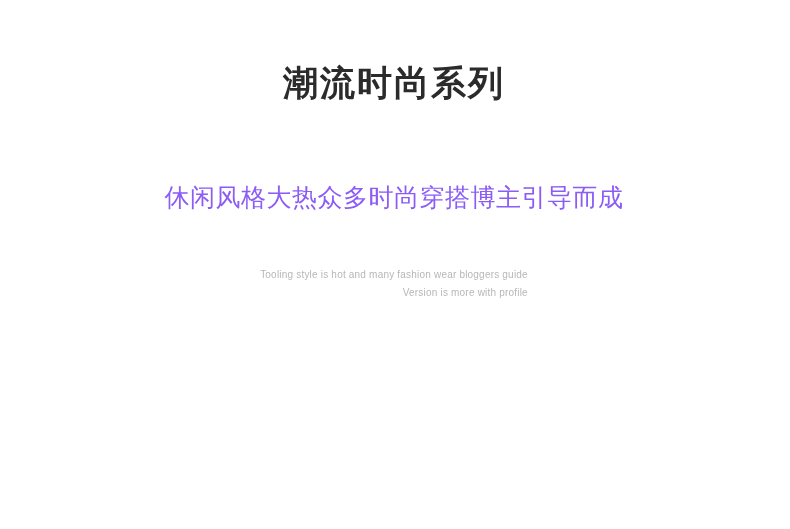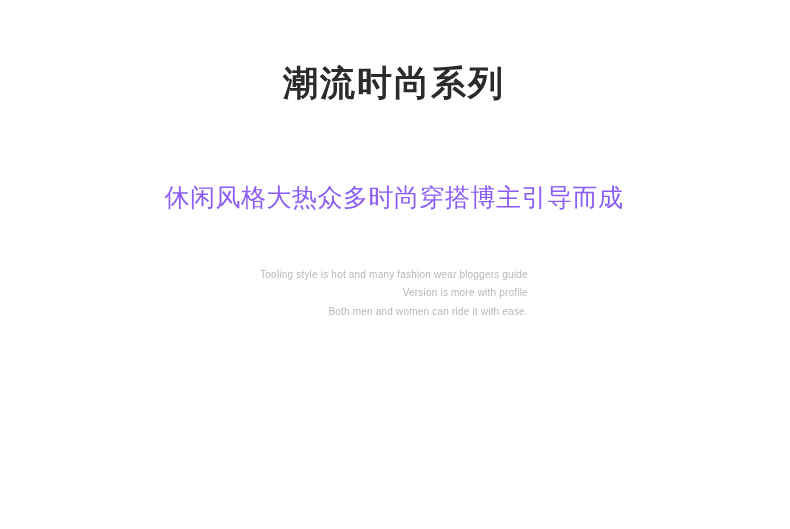--- a/index.html
+++ b/index.html
@@ -63,16 +63,15 @@
 
   <h1 class="title">潮流时尚系列</h1>
 
   <div class="cn-block">
     <span class="cn-line">休闲风格大热众多时尚穿搭博主引导而成</span>
   </div>
 
   <div class="en-block">
     <span class="en-line">Tooling style is hot and many fashion wear bloggers guide</span>
     <span class="en-line">Version is more with profile</span>
-    <span class="en-line">Both men and women can ride it with ease.</span>
   </div>
 
 </div>
 
 </body></html>

